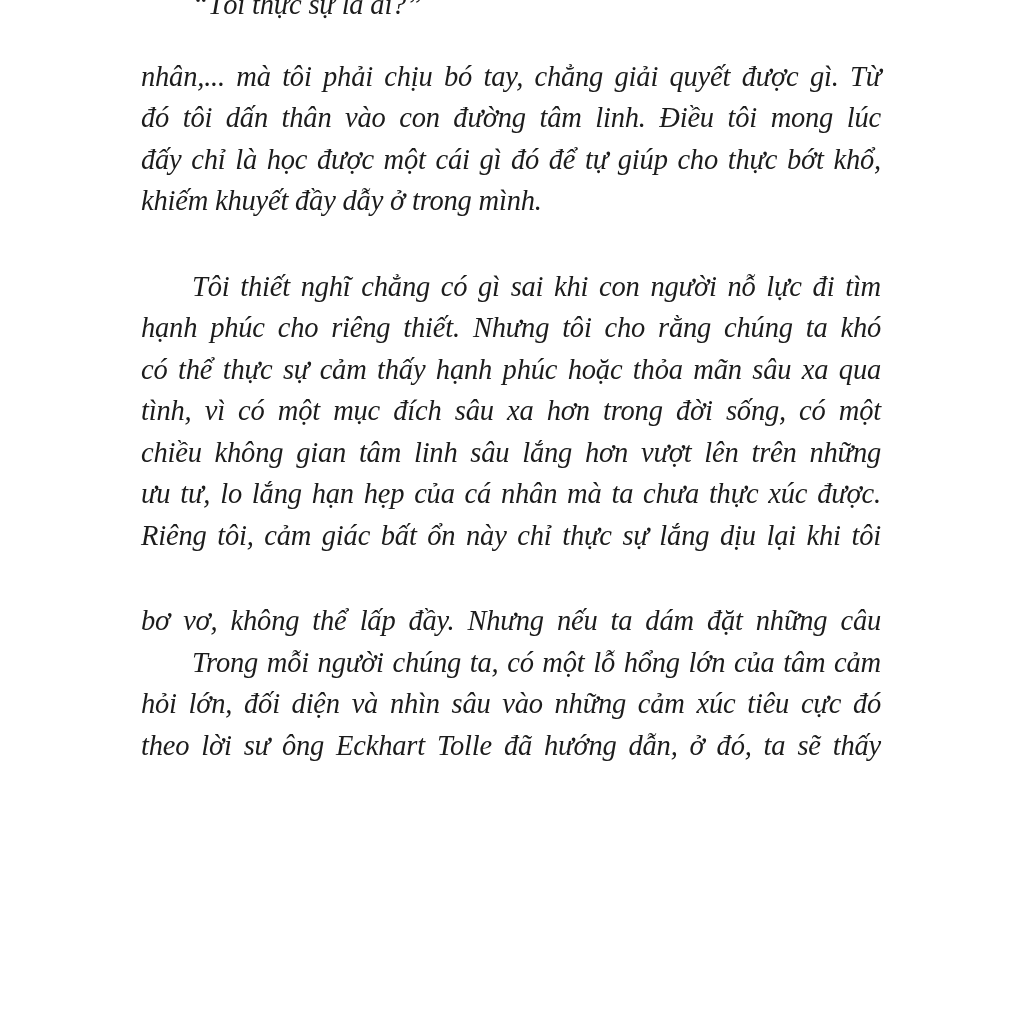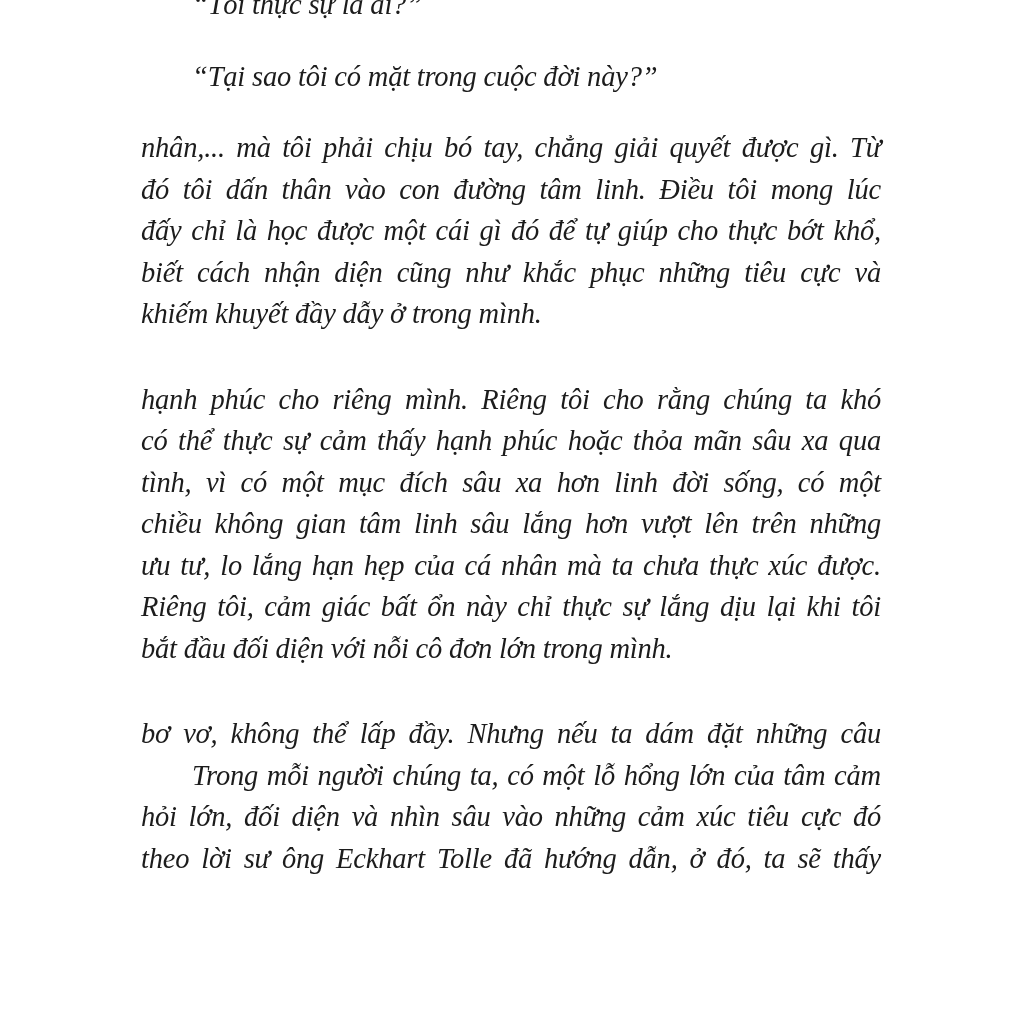--- a/index.html
+++ b/index.html
@@ -54,40 +54,36 @@
   </style>
 </head>
 <body>
 
 <div class="page">
 
   <div class="para quote">
     <span class="line first single">“Tôi thực sự là ai?”</span>
   </div>
 
-  <div class="para quote">
-    <span class="line first single">“Tại sao tôi có mặt trong cuộc đời này?”</span>
-  </div>
 
   <div class="para">
     <span class="line">nhân,... mà tôi phải chịu bó tay, chẳng giải quyết được gì. Từ</span>
     <span class="line">đó tôi dấn thân vào con đường tâm linh. Điều tôi mong lúc</span>
     <span class="line">đấy chỉ là học được một cái gì đó để tự giúp cho thực bớt khổ,</span>
-    <span class="line">biết cách nhận diện cũng như khắc phục những tiêu cực và</span>
     <span class="line last">khiếm khuyết đầy dẫy ở trong mình.</span>
   </div>
 
   <div class="para">
-    <span class="line">hạnh phúc cho riêng mình. Riêng tôi cho rằng chúng ta khó</span>
+    <span class="line first">Tôi thiết nghĩ chẳng có gì sai khi con người nỗ lực đi tìm</span>
+    <span class="line">hạnh phúc cho riêng thiết. Nhưng tôi cho rằng chúng ta khó</span>
     <span class="line">có thể thực sự cảm thấy hạnh phúc hoặc thỏa mãn sâu xa qua</span>
-    <span class="line">tình, vì có một mục đích sâu xa hơn linh đời sống, có một</span>
+    <span class="line">tình, vì có một mục đích sâu xa hơn trong đời sống, có một</span>
     <span class="line">chiều không gian tâm linh sâu lắng hơn vượt lên trên những</span>
     <span class="line">ưu tư, lo lắng hạn hẹp của cá nhân mà ta chưa thực xúc được.</span>
     <span class="line">Riêng tôi, cảm giác bất ổn này chỉ thực sự lắng dịu lại khi tôi</span>
-    <span class="line last">bắt đầu đối diện với nỗi cô đơn lớn trong mình.</span>
   </div>
 
   <div class="para">
     <span class="line">bơ vơ, không thể lấp đầy. Nhưng nếu ta dám đặt những câu</span>
     <span class="line first">Trong mỗi người chúng ta, có một lỗ hổng lớn của tâm cảm</span>
     <span class="line">hỏi lớn, đối diện và nhìn sâu vào những cảm xúc tiêu cực đó</span>
     <span class="line">theo lời sư ông Eckhart Tolle đã hướng dẫn, ở đó, ta sẽ thấy</span>
   </div>
 
 </div>

